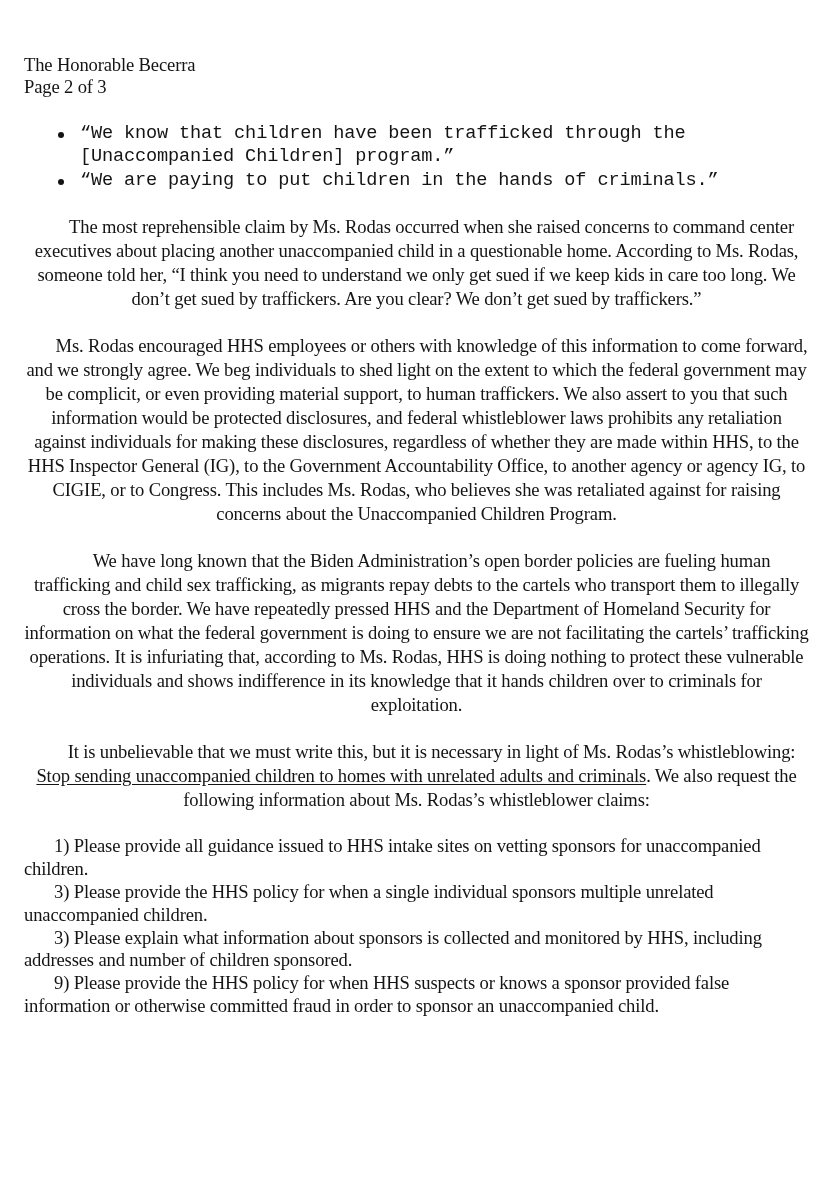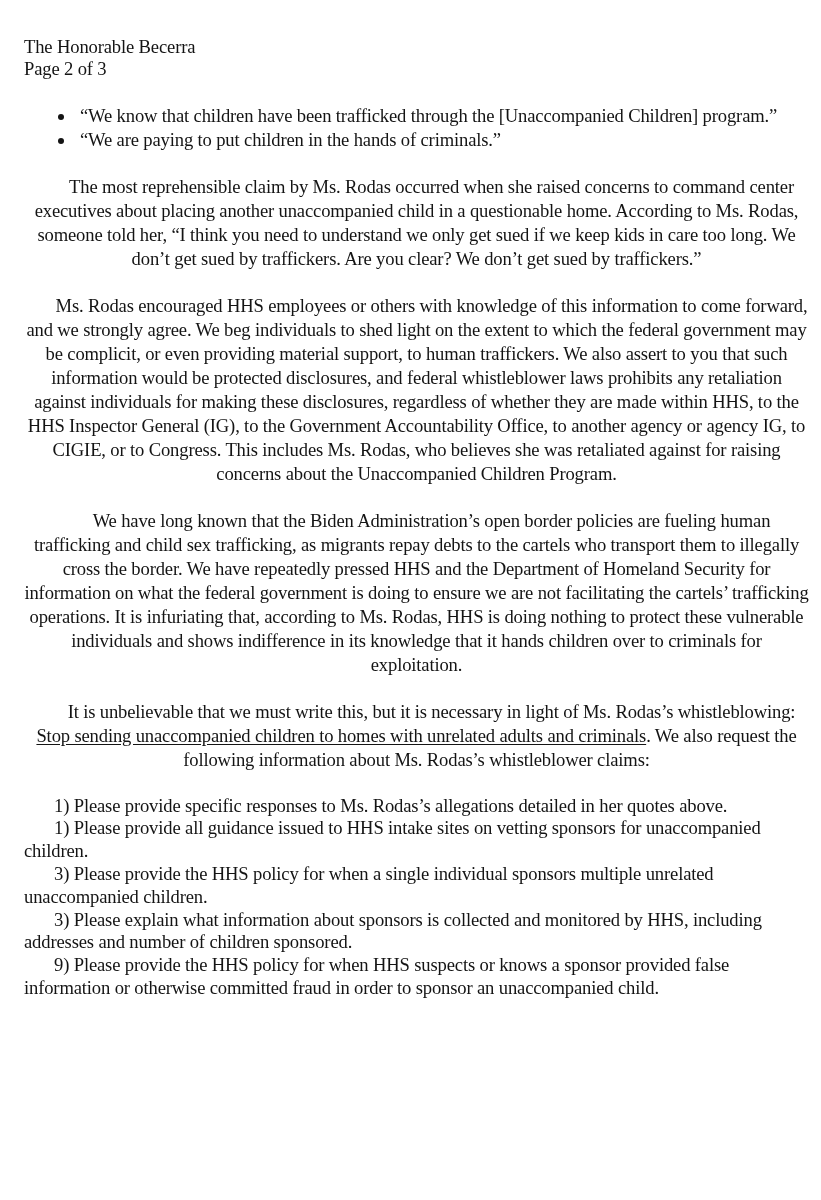--- a/index.html
+++ b/index.html
@@ -13,37 +13,38 @@
       overflow: hidden;
       position: relative;
       font-family: "Liberation Serif", "DejaVu Serif", serif;
       color: #141414;
       font-size: 18.6px;
       letter-spacing: -0.15px;
     }
     .page {
       position: absolute;
       left: 24px;
-      top: 36px;
+      top: 54px;
       width: 785px;
     }
     .header-line {
       line-height: 21.5px;
       margin: 0;
     }
     .bullets {
       list-style: none;
       margin: 26px 0 0 0;
       padding: 0;
     }
     .bullets li {
       position: relative;
       padding-left: 56px;
       line-height: 22.8px;
       margin: 0 0 1px 0;
+      font-family: Liberation Mono, monospace;
     }
     .bullet-dot {
       position: absolute;
       left: 34px;
       top: 9px;
       width: 6px;
       height: 6px;
       border-radius: 50%;
       background: #141414;
     }
@@ -87,20 +88,19 @@
     </li>
   </ul>
 
   <p class="para">The most reprehensible claim by Ms. Rodas occurred when she raised concerns to command center executives about placing another unaccompanied child in a questionable home. According to Ms. Rodas, someone told her, “I think you need to understand we only get sued if we keep kids in care too long.  We don’t get sued by traffickers.  Are you clear?  We don’t get sued by traffickers.”</p>
   <p class="para">Ms. Rodas encouraged HHS employees or others with knowledge of this information to come forward, and we strongly agree.  We beg individuals to shed light on the extent to which the federal government may be complicit, or even providing material support, to human traffickers.  We also assert to you that such information would be protected disclosures, and federal whistleblower laws prohibits any retaliation against individuals for making these disclosures, regardless of whether they are made within HHS, to the HHS Inspector General (IG), to the Government Accountability Office, to another agency or agency IG, to CIGIE, or to Congress.  This includes Ms. Rodas, who believes she was retaliated against for raising concerns about the Unaccompanied Children Program.</p>
   <p class="para">We have long known that the Biden Administration’s open border policies are fueling human trafficking and child sex trafficking, as migrants repay debts to the cartels who transport them to illegally cross the border.  We have repeatedly pressed HHS and the Department of Homeland Security for information on what the federal government is doing to ensure we are not facilitating the cartels’ trafficking operations.  It is infuriating that, according to Ms. Rodas, HHS is doing nothing to protect these vulnerable individuals and shows indifference in its knowledge that it hands children over to criminals for exploitation.</p>
 
   <p class="para"><span>It is unbelievable that we must write this, but it is necessary in light of Ms. Rodas’s whistleblowing: </span><span class="u">Stop sending unaccompanied children to homes with unrelated adults and criminals</span><span>.  We also request the following information about Ms. Rodas’s whistleblower claims:</span></p>
 
   <div class="requests">
-    <p class="req">1) Please provide specific responses to Ms. Rodas’s allegations detailed in her quotes above.</p>
     <p class="req">1) Please provide all guidance issued to HHS intake sites on vetting sponsors for unaccompanied children.</p>
     <p class="req">3) Please provide the HHS policy for when a single individual sponsors multiple unrelated unaccompanied children.</p>
     <p class="req">3) Please explain what information about sponsors is collected and monitored by HHS, including addresses and number of children sponsored.</p>
     <p class="req">9) Please provide the HHS policy for when HHS suspects or knows a sponsor provided false information or otherwise committed fraud in order to sponsor an unaccompanied child.</p>
   </div>
 
 </div>
 
 </body></html>

